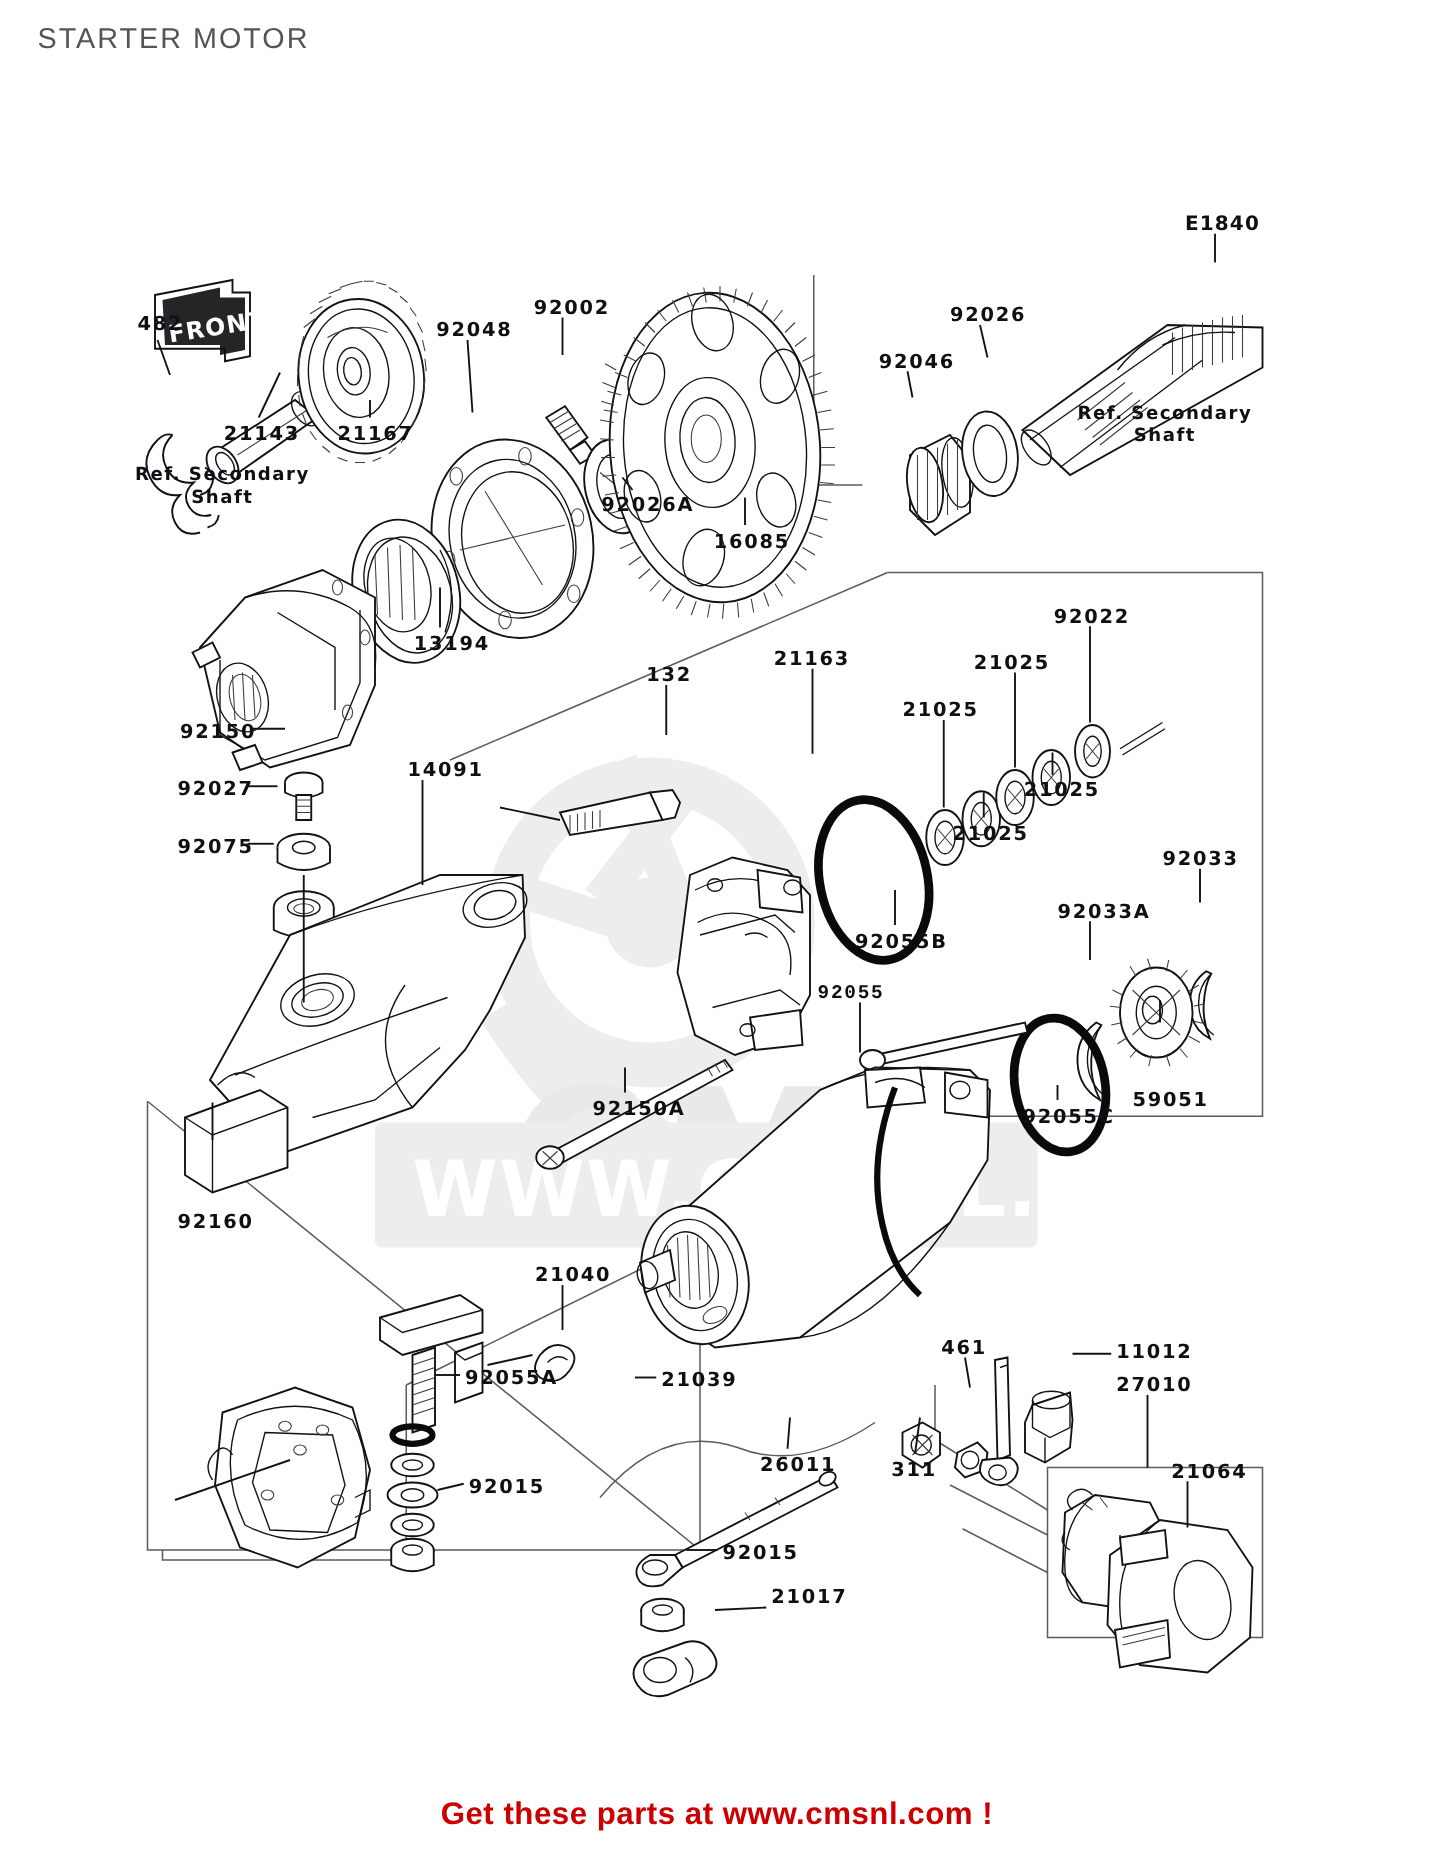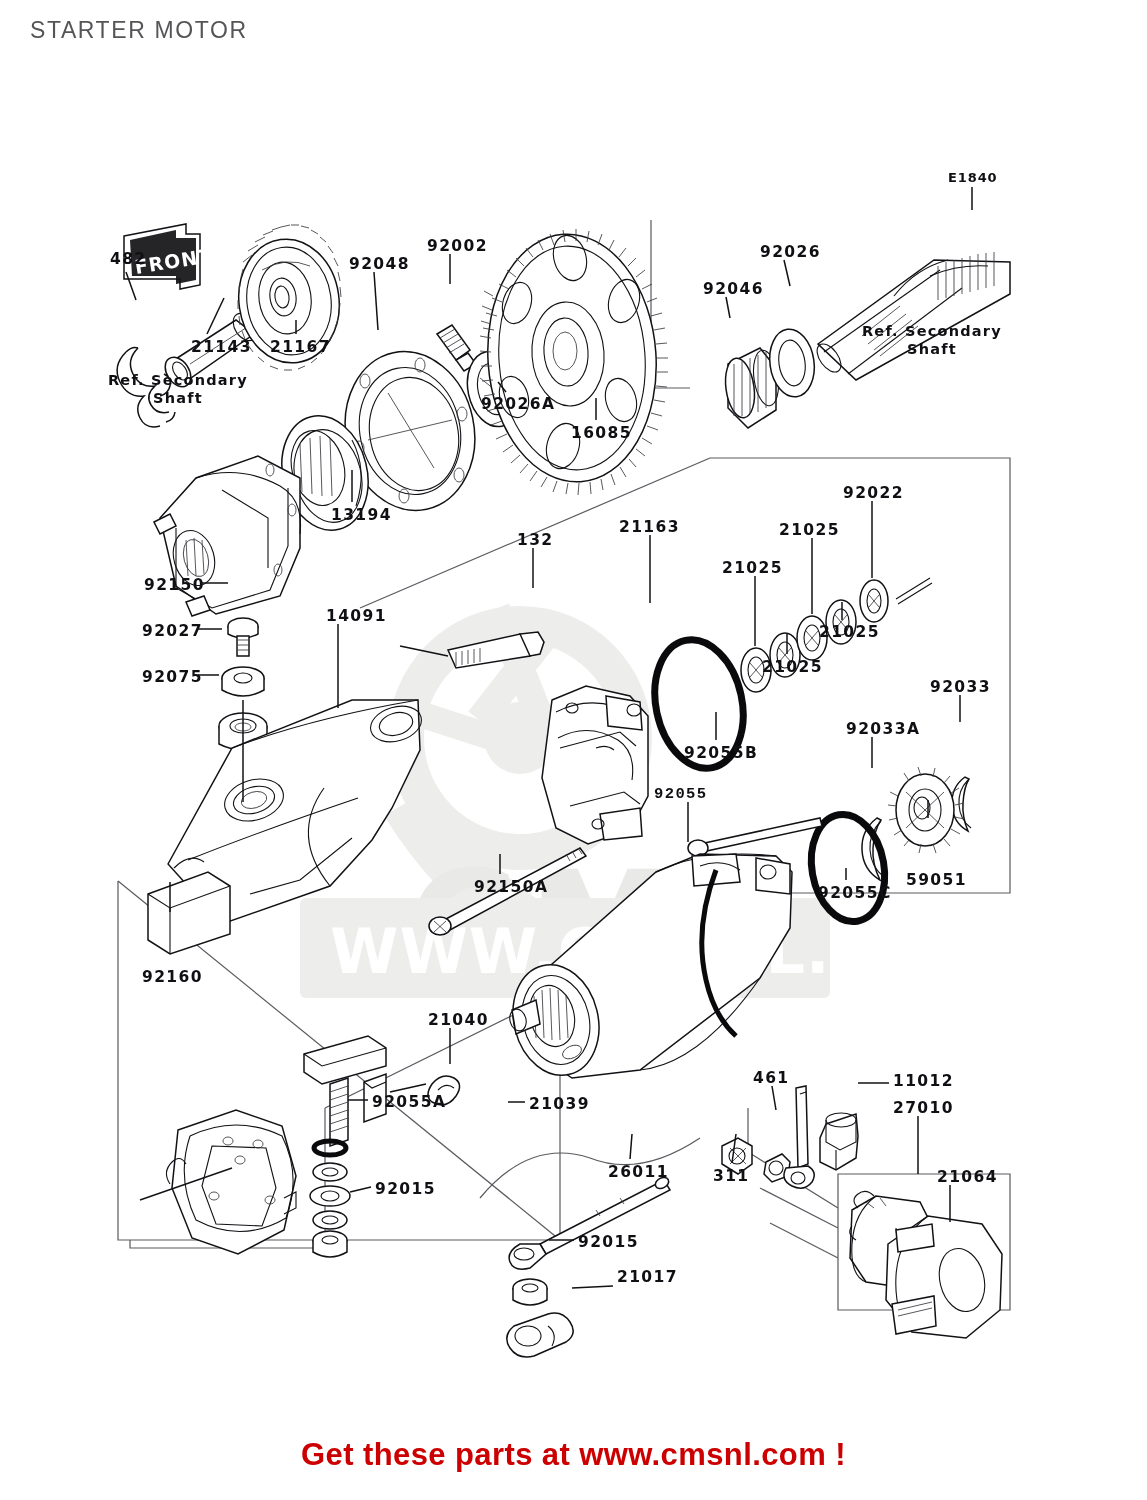--- a/index.html
+++ b/index.html
@@ -38,21 +38,21 @@
     position: absolute;
     font-family: "DejaVu Sans", sans-serif;
     font-weight: bold;
     font-size: 15.5px;
     letter-spacing: 1.4px;
     color: #101014;
     white-space: nowrap;
     line-height: 1.18;
   }
   .callout.small {
-    font-size: 13px;
+    font-size: 16px;
     letter-spacing: 0.9px;
   }
   .refnote {
     position: absolute;
     font-family: "DejaVu Sans", sans-serif;
     font-weight: bold;
     font-size: 14.5px;
     letter-spacing: 1.2px;
     color: #101014;
     white-space: nowrap;
@@ -60,21 +60,21 @@
     line-height: 1.22;
   }
   #footer-cta {
     position: absolute;
     left: 0;
     top: 1437px;
     width: 1147px;
     text-align: center;
     font-family: "Liberation Sans", sans-serif;
     font-weight: bold;
-    font-size: 31px;
+    font-size: 25px;
     color: #cc0000;
     letter-spacing: 0.4px;
     white-space: nowrap;
   }
   .wm-text {
     fill: #e9e9e7;
   }
   .wm-shape {
     fill: #ededeb;
   }
@@ -540,21 +540,21 @@
     <ellipse class="ln-thin" cx="962" cy="1232" rx="22" ry="32" transform="rotate(-14 962 1232)"></ellipse>
     <path class="ln fillw" d="M896 1182 L932 1176 L934 1198 L898 1204 Z"></path>
     <path class="ln fillw" d="M892 1256 L934 1248 L936 1278 L896 1286 Z"></path>
     <path class="ln-hair" d="M898 1262 L932 1254 M898 1268 L932 1260"></path>
   </g>
 
 </svg>
 </div>
 
 <div class="callout" style="left:110px; top:250px;">482</div>
-<div class="callout" style="left:179px; top:338px;margin-left:12px;">21143</div>
+<div class="callout" style="left:179px; top:338px;">21143</div>
 <div class="callout" style="left:270px; top:338px;">21167</div>
 <div class="callout" style="left:349px; top:255px;">92048</div>
 <div class="callout" style="left:427px; top:237px;">92002</div>
 <div class="callout" style="left:481px; top:395px;">92026A</div>
 <div class="callout" style="left:571px; top:424px;">16085</div>
 <div class="callout" style="left:703px; top:280px;">92046</div>
 <div class="callout" style="left:760px; top:243px;">92026</div>
 <div class="callout small" style="left:948px; top:170px;">E1840</div>
 <div class="callout" style="left:331px; top:506px;">13194</div>
 <div class="callout" style="left:144px; top:576px;">92150</div>

